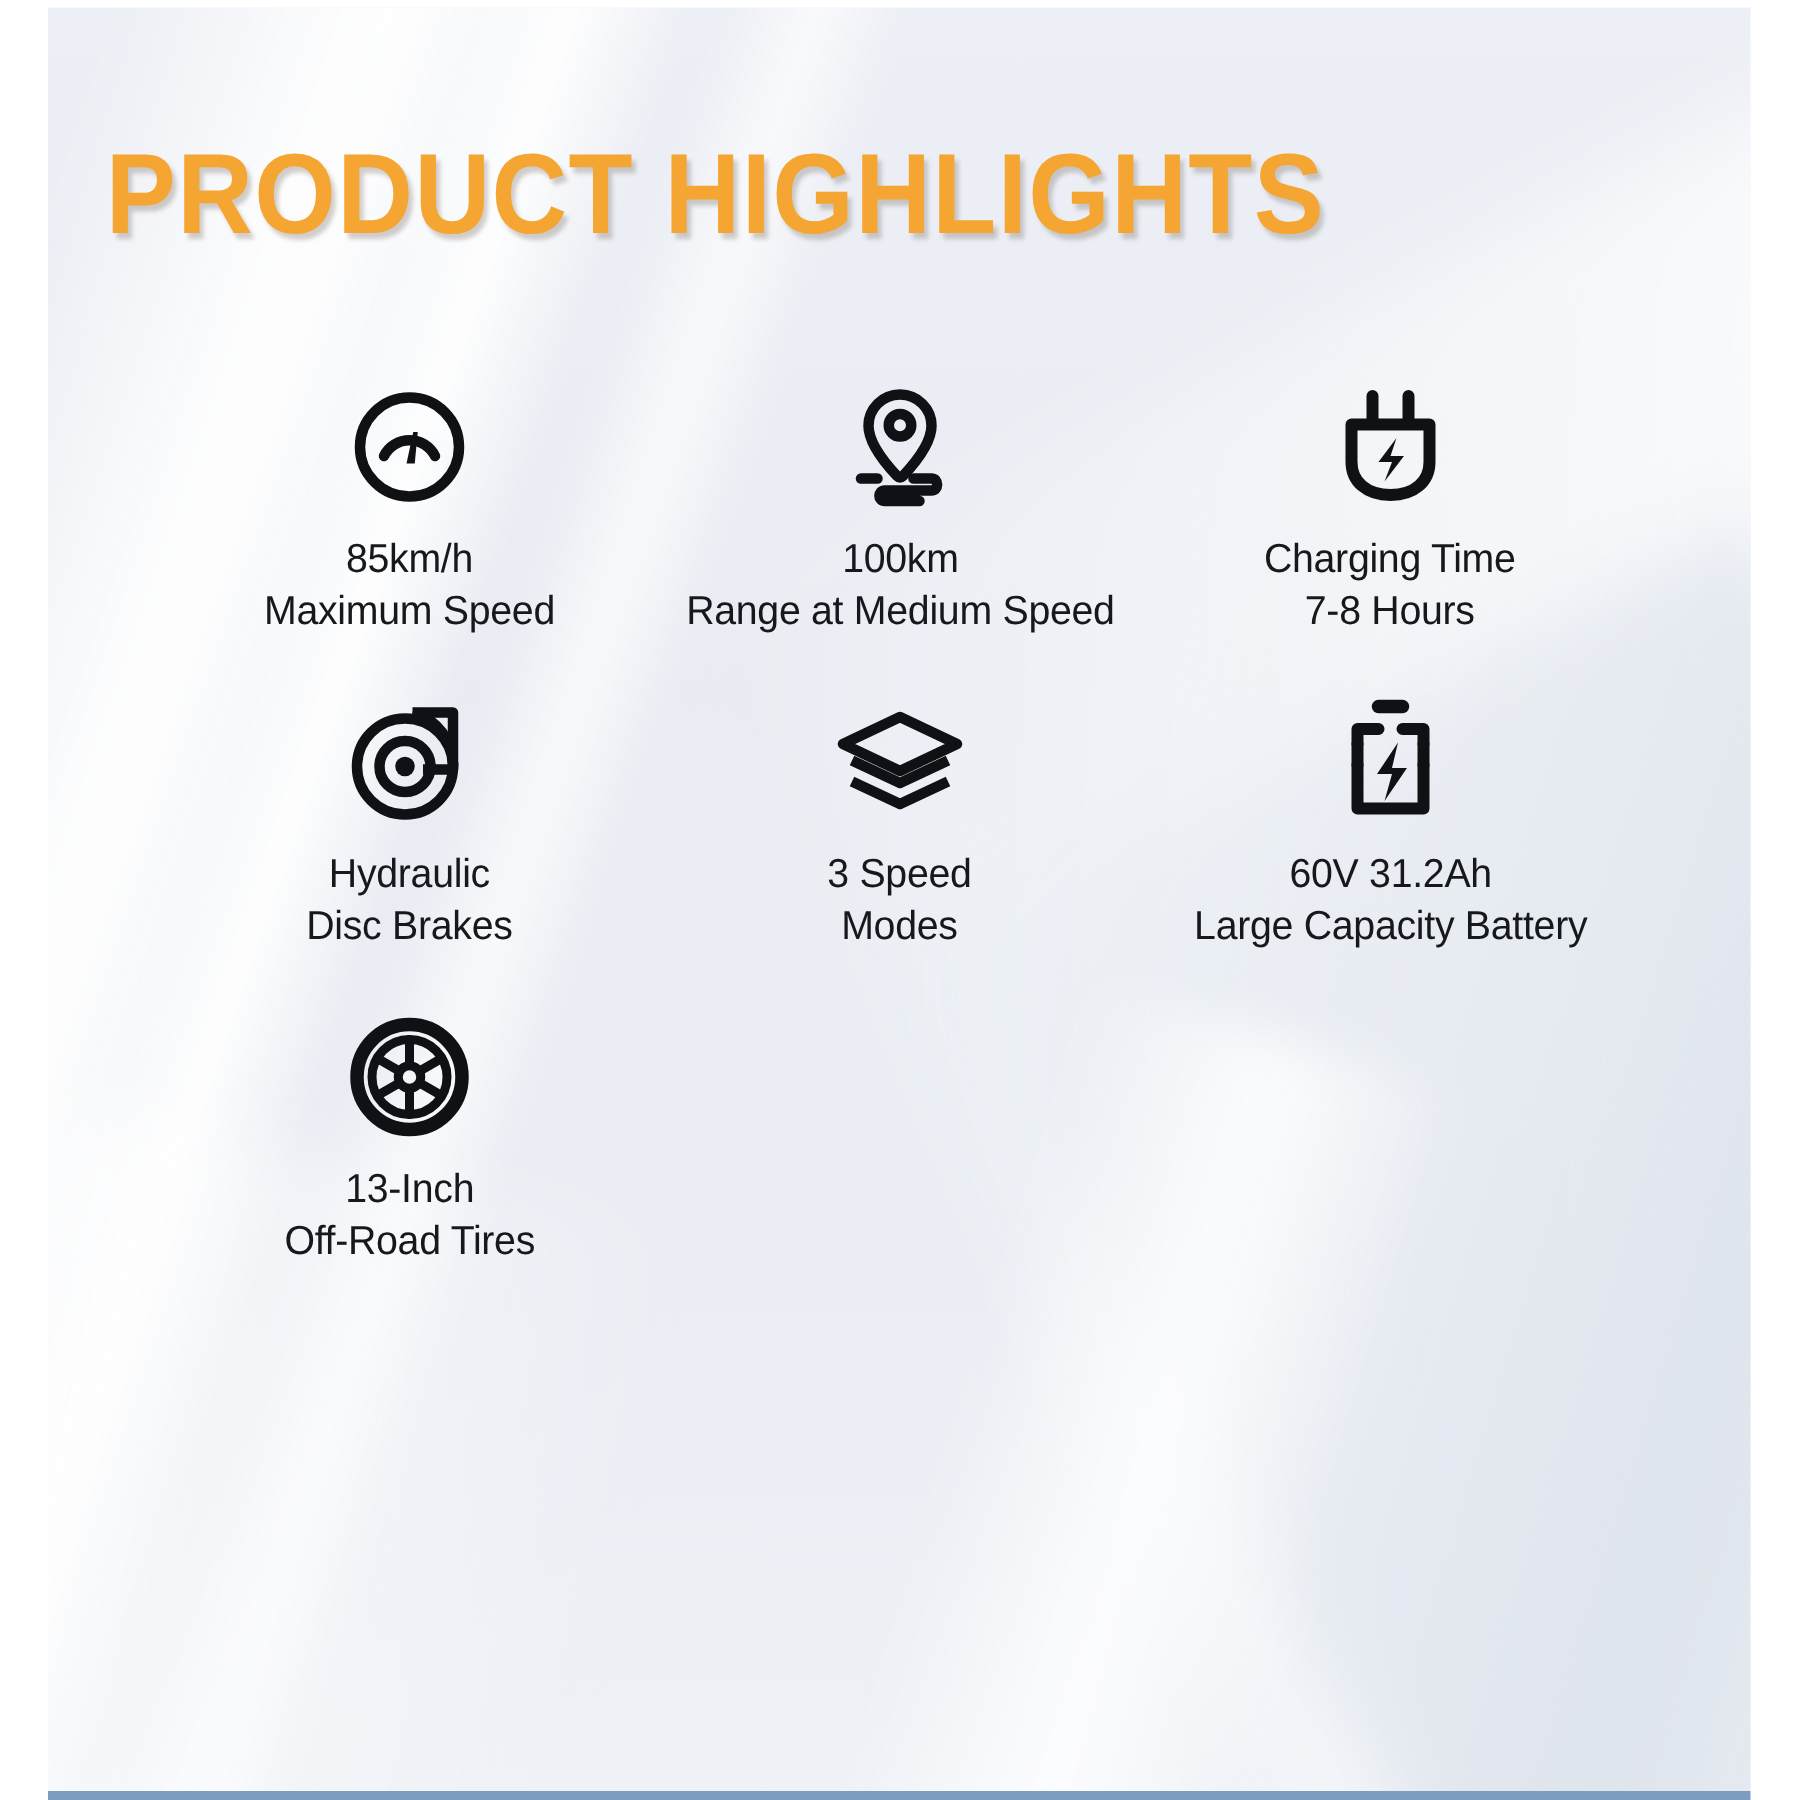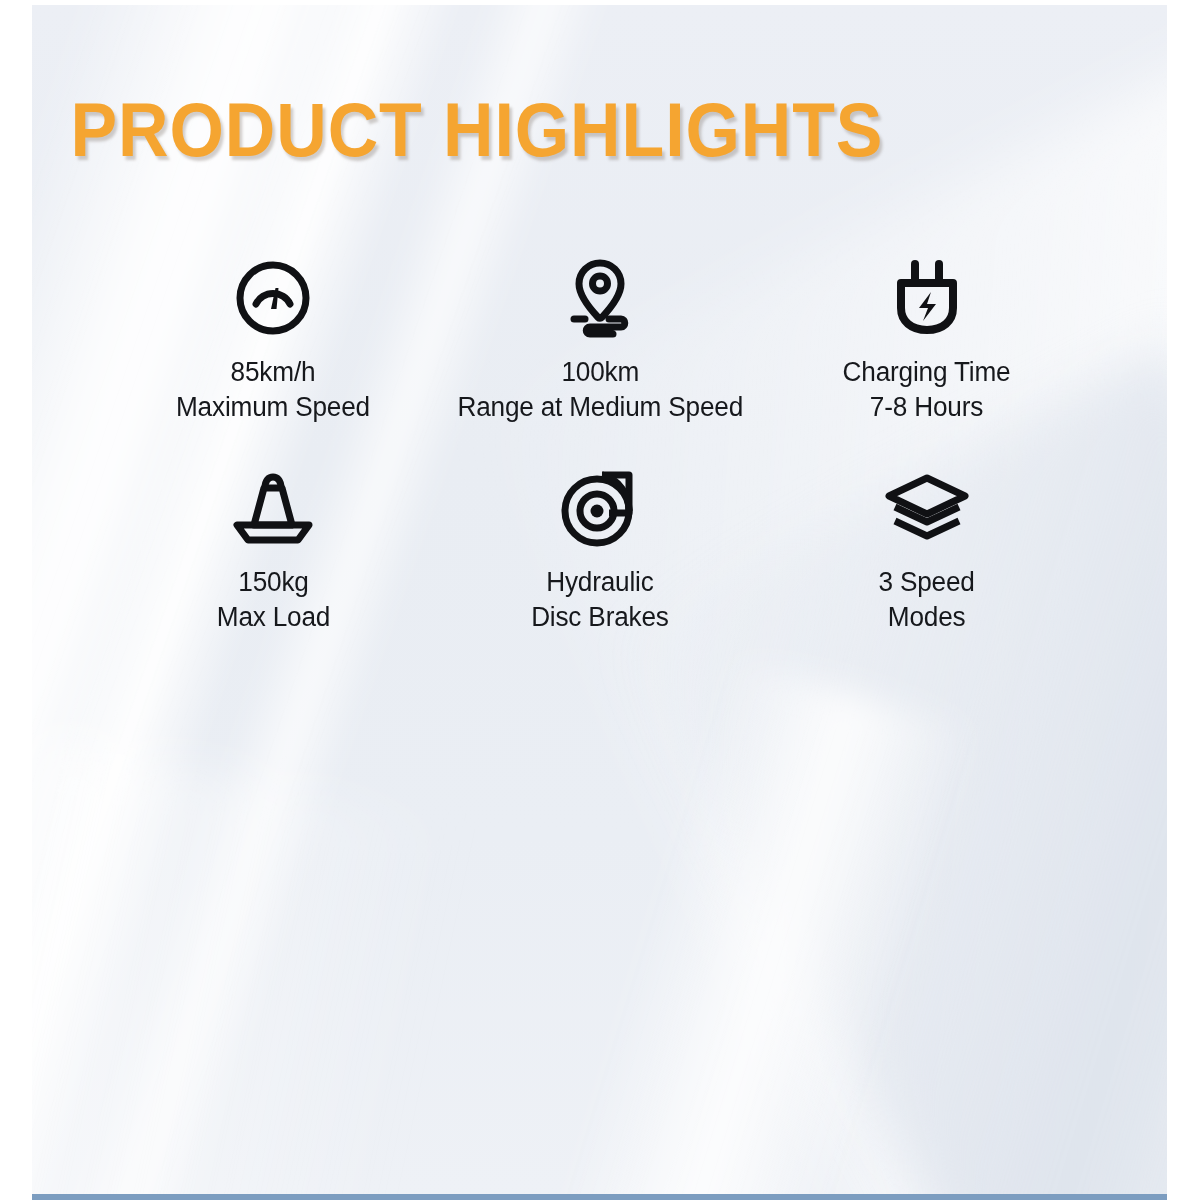--- a/index.html
+++ b/index.html
@@ -235,33 +235,20 @@
           <path d="M11 27 H63 V52 C63 65 53 74 37 74 C21 74 11 65 11 52 Z" stroke="#101114" stroke-width="8" stroke-linejoin="round" fill="none"></path>
           <path d="M41 36 L29 52 H38 L33 65 L46 48 H37 Z" fill="#101114"></path>
         </svg>
       </div>
       <div class="cell-text">
         <span>Charging Time</span>
         <span class="l2">7-8 Hours</span>
       </div>
     </div>
 
-    <div class="cell">
-      <div class="icon-wrap">
-        <svg width="90" height="80" viewBox="0 0 90 80" fill="none">
-          <path d="M37 20 C37 12 41 9 45 9 C49 9 53 12 53 20" stroke="#101114" stroke-width="7" fill="none"></path>
-          <path d="M36 20 H54 L64 57 H26 Z" stroke="#101114" stroke-width="7" stroke-linejoin="round" fill="none"></path>
-          <path d="M9 57 H81 L70 72 H20 Z" stroke="#101114" stroke-width="7" stroke-linejoin="round" fill="none"></path>
-        </svg>
-      </div>
-      <div class="cell-text">
-        <span>150kg</span>
-        <span class="l2">Max Load</span>
-      </div>
-    </div>
 
     <div class="cell">
       <div class="icon-wrap">
         <svg width="86" height="86" viewBox="0 0 86 86" fill="none">
           <circle cx="40" cy="46" r="32" stroke="#101114" stroke-width="7" fill="none"></circle>
           <circle cx="40" cy="46" r="17" stroke="#101114" stroke-width="7" fill="none"></circle>
           <circle cx="40" cy="46" r="6.5" fill="#101114"></circle>
           <path d="M45 10 H72 V48 H52" stroke="#101114" stroke-width="7" stroke-linejoin="round" fill="none"></path>
           <path d="M45 10 A36 36 0 0 1 72 46" stroke="#101114" stroke-width="7" fill="none"></path>
         </svg>
@@ -279,18 +266,54 @@
           <path d="M14 37 L46 52 L78 37" stroke="#101114" stroke-width="7" stroke-linejoin="round" fill="none"></path>
           <path d="M14 51 L46 66 L78 51" stroke="#101114" stroke-width="7" stroke-linejoin="round" fill="none"></path>
         </svg>
       </div>
       <div class="cell-text">
         <span>3 Speed</span>
         <span class="l2">Modes</span>
       </div>
     </div>
 
-
-
-
+    <div class="cell">
+      <div class="icon-wrap">
+        <svg width="68" height="88" viewBox="0 0 68 88" fill="none">
+          <path d="M26 7 H42" stroke="#101114" stroke-width="9" stroke-linecap="round"></path>
+          <path d="M12 32 V22 H26" stroke="#101114" stroke-width="8" stroke-linecap="round" stroke-linejoin="round" fill="none"></path>
+          <path d="M56 32 V22 H42" stroke="#101114" stroke-width="8" stroke-linecap="round" stroke-linejoin="round" fill="none"></path>
+          <path d="M12 46 V75 H56 V46" stroke="#101114" stroke-width="8" stroke-linecap="round" stroke-linejoin="round" fill="none"></path>
+          <path d="M12 32 V46" stroke="#101114" stroke-width="8" stroke-linecap="round"></path>
+          <path d="M56 32 V46" stroke="#101114" stroke-width="8" stroke-linecap="round"></path>
+          <path d="M39 31 L25 52 H35 L30 70 L45 48 H35 Z" fill="#101114"></path>
+        </svg>
+      </div>
+      <div class="cell-text">
+        <span>60V 31.2Ah</span>
+        <span class="l2">Large Capacity Battery</span>
+      </div>
+    </div>
+
+
+
+    <div class="cell">
+      <div class="icon-wrap">
+        <svg width="86" height="86" viewBox="0 0 86 86" fill="none">
+          <circle cx="43" cy="43" r="35" stroke="#101114" stroke-width="9" fill="none"></circle>
+          <circle cx="43" cy="43" r="25" stroke="#101114" stroke-width="6" fill="none"></circle>
+          <circle cx="43" cy="43" r="7.5" stroke="#101114" stroke-width="6" fill="none"></circle>
+          <path d="M43 18 V35" stroke="#101114" stroke-width="6" stroke-linecap="round"></path>
+          <path d="M43 51 V68" stroke="#101114" stroke-width="6" stroke-linecap="round"></path>
+          <path d="M21.4 30.5 L36.2 39" stroke="#101114" stroke-width="6" stroke-linecap="round"></path>
+          <path d="M49.8 47 L64.6 55.5" stroke="#101114" stroke-width="6" stroke-linecap="round"></path>
+          <path d="M21.4 55.5 L36.2 47" stroke="#101114" stroke-width="6" stroke-linecap="round"></path>
+          <path d="M49.8 39 L64.6 30.5" stroke="#101114" stroke-width="6" stroke-linecap="round"></path>
+        </svg>
+      </div>
+      <div class="cell-text">
+        <span>13-Inch</span>
+        <span class="l2">Off-Road Tires</span>
+      </div>
+    </div>
 
   </div>
 </div>
 
 </body></html>

